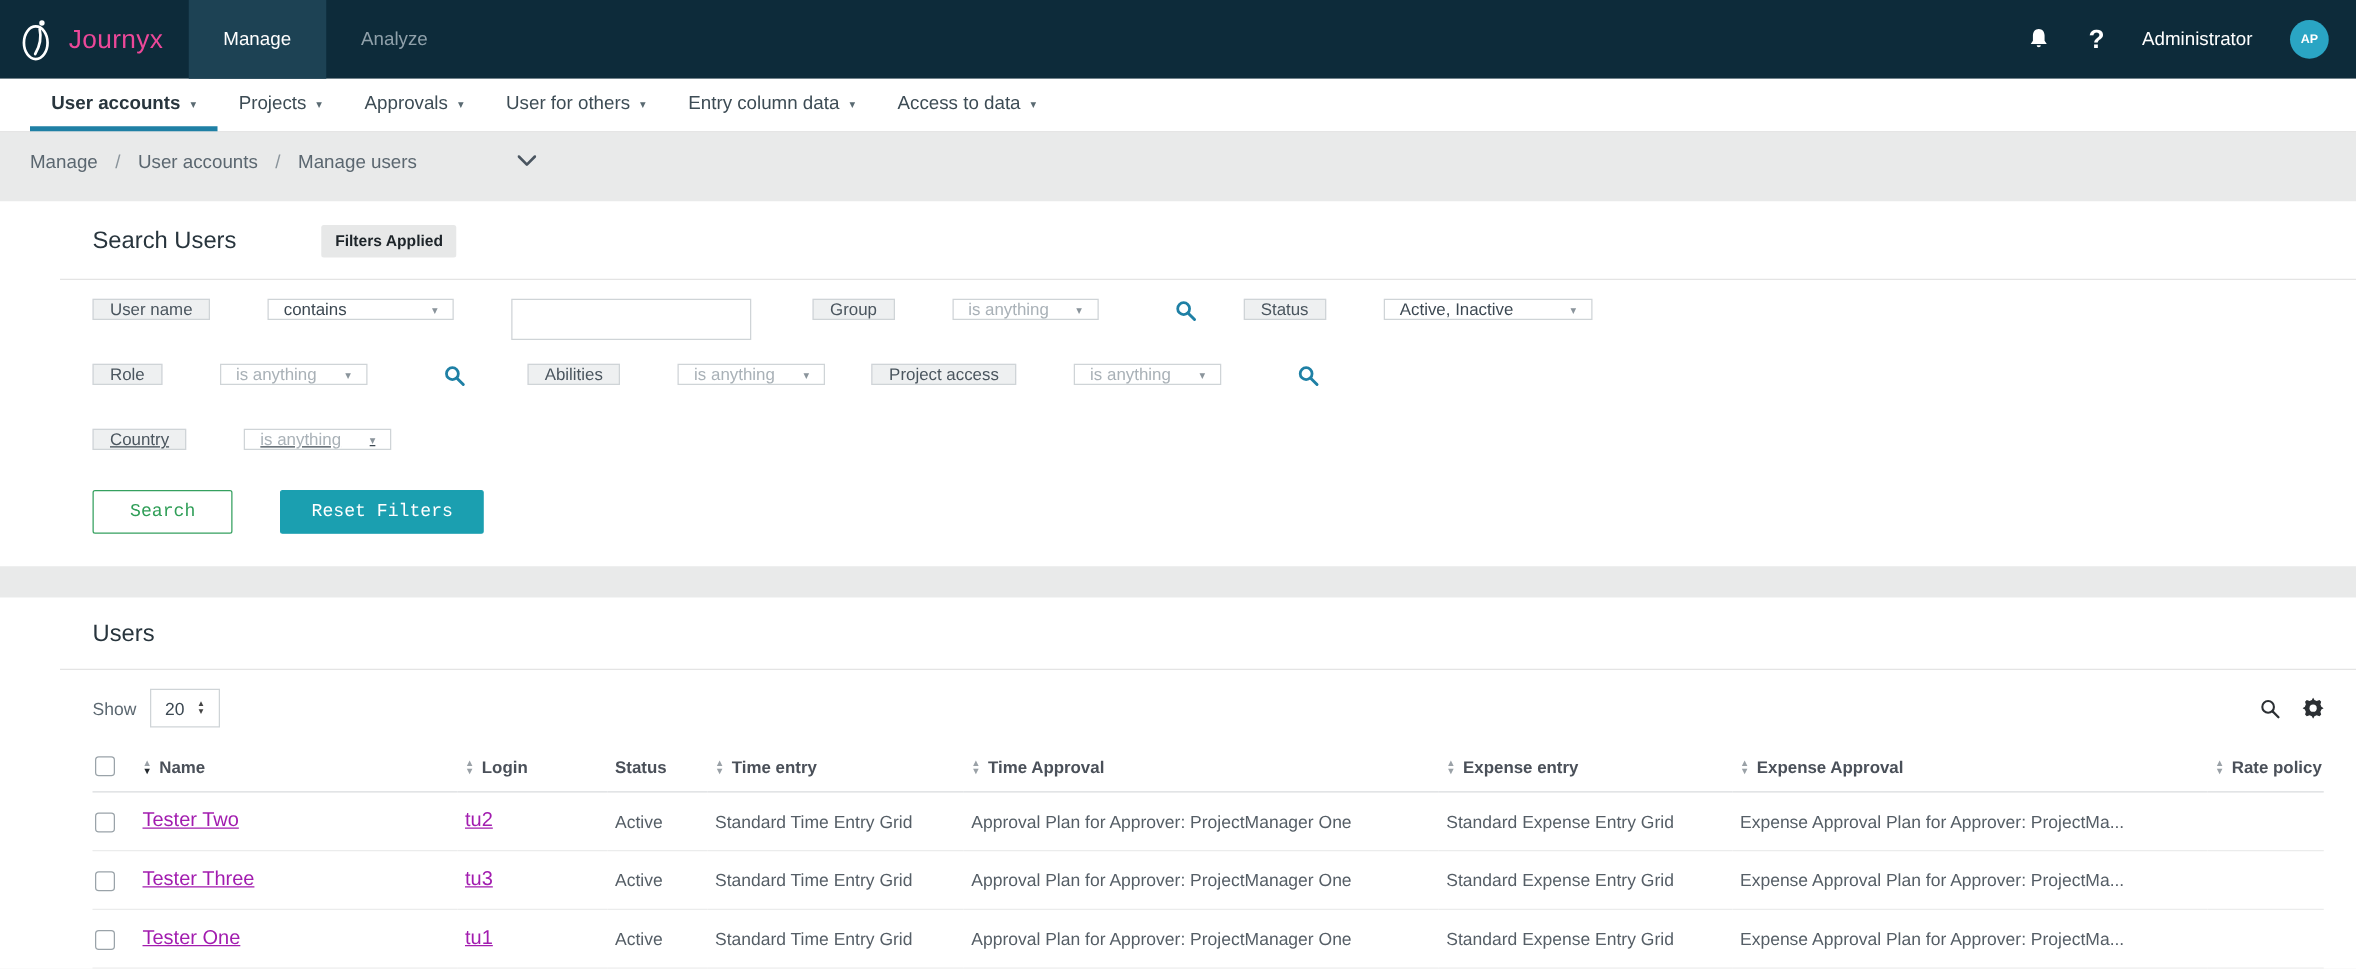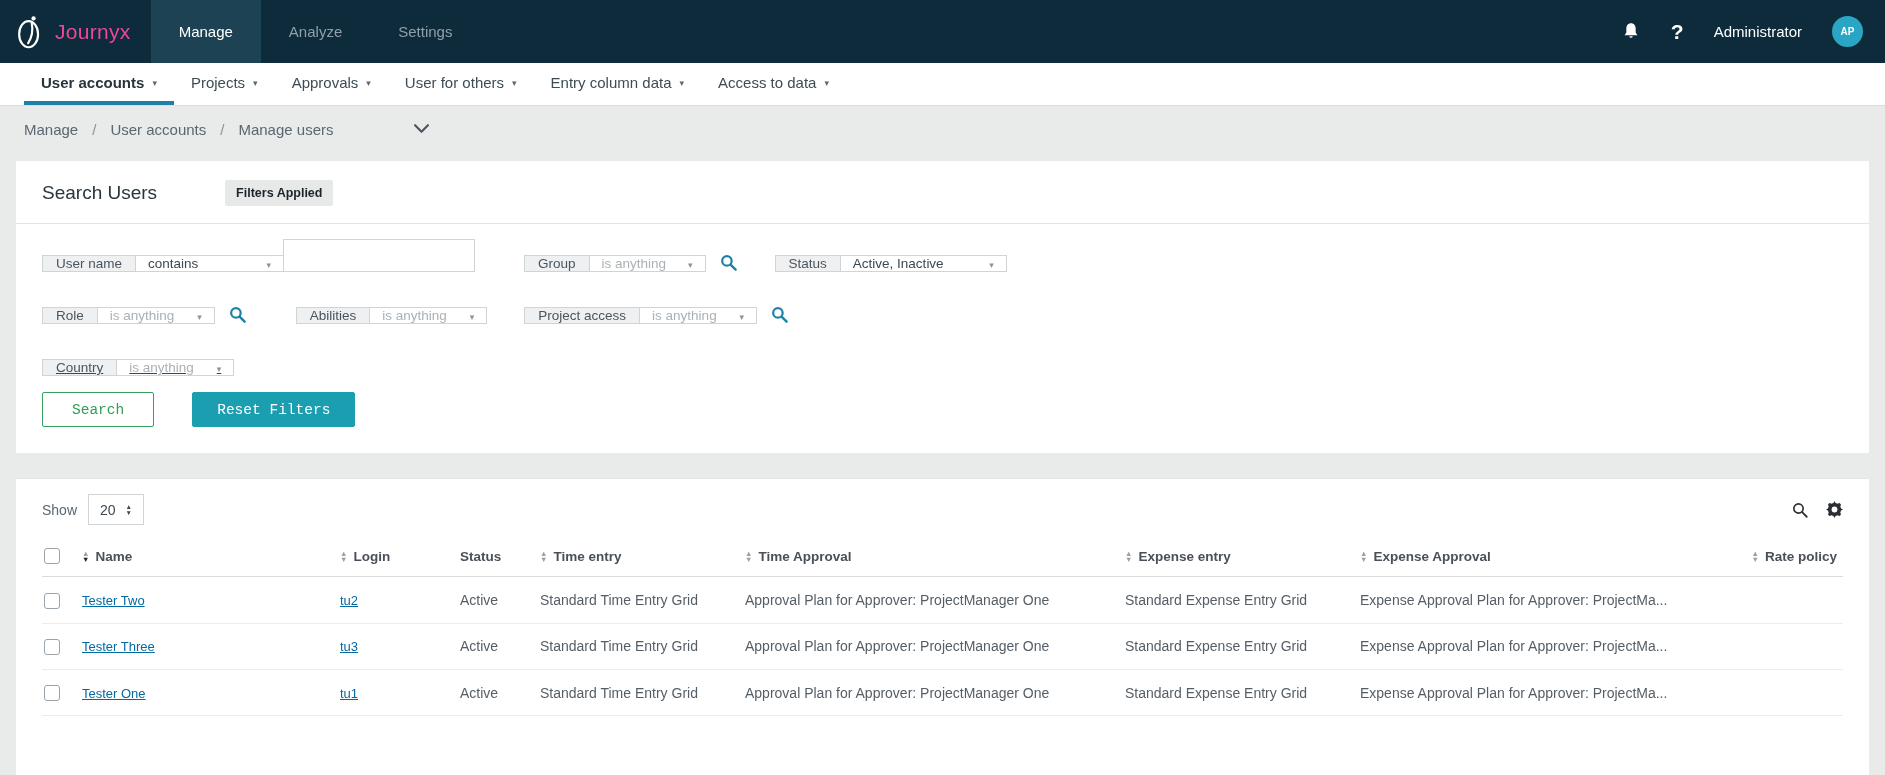--- a/index.html
+++ b/index.html
@@ -25,31 +25,31 @@
   .subnav-item.active { font-weight:700; color:#28353d; border-bottom-color:#1f80a5; }
   .caret { font-size:9px; color:#5a6a72; position:relative; top:1px; }
 
   
   .breadcrumb { height:46px; display:flex; align-items:center; gap:14px; padding-left:24px; font-size:15px; color:#5b6770; }
   .bc-item { cursor:pointer; }
   .bc-sep { color:#8a949b; }
   .bc-chevron { margin-left:66px; cursor:pointer; display:flex; align-items:center; }
 
   
-  .panel { background:#fff; margin:0 16px; }
+  .panel { background:#fff; margin:0 0;padding-left:48px; }
   .panel-head { display:flex; align-items:center; gap:68px; padding:19px 26px 17px; }
   .panel-title { font-size:19px; color:#28353d; font-weight:400; }
   .badge { background:#e7e8e8; color:#1d2429; font-weight:700; font-size:12.5px; padding:6px 11px; border-radius:2px; }
   .panel-divider { border:none; border-top:1px solid #e4e4e4; }
 
   .search-panel { margin-top:9px; padding-bottom:26px; }
 
   .filters { padding:15px 26px 0; }
   .filter-row { display:flex; align-items:center; margin-bottom:19px; }
-  .filter-group { display:flex; align-items:flex-end; height:33px; }
+  .filter-group { display:flex; align-items:flex-start; height:33px;gap:47px; }
   .f-label { display:flex; align-items:center; background:#eef0f1; border:1px solid #cfd4d7; padding:0 13px; font-size:13.5px; color:#4a555e; white-space:nowrap; }
   .f-select { display:flex; align-items:center; justify-content:space-between; gap:16px; background:#fff; border:1px solid #cfd4d7; margin-left:-1px; padding:0 12px; font-size:13.5px; color:#3c4852; cursor:pointer; white-space:nowrap; }
   .f-select.muted { color:#a9b1b7; }
   .f-select .caret { color:#8a949b; }
   .f-input { height:33px; width:192px; border:1px solid #cfd4d7; margin-left:-1px; padding:0 10px; font-size:13.5px; color:#3c4852; outline:none; }
   .icon-btn { background:none; border:none; cursor:pointer; display:flex; align-items:center; padding:0; }
   .mag { margin-left:13px; }
   .gap-lg { margin-left:49px; }
   .gap-md { margin-left:37px; }
 
@@ -69,40 +69,39 @@
 
   table { width:calc(100% - 52px); margin:0 26px; border-collapse:collapse; table-layout:fixed; }
   th { text-align:left; font-size:13.5px; color:#4a5059; font-weight:700; padding:11px 6px 12px; border-bottom:1px solid #d9dcde; white-space:nowrap; overflow:hidden; }
   th.right, td.right { text-align:right; }
   td { font-size:14px; color:#555e66; padding:14px 6px; border-bottom:1px solid #ebecec; white-space:nowrap; overflow:hidden; text-overflow:clip; }
   .cb-cell { width:34px; padding-left:2px; }
   input[type=checkbox] { appearance:none; -webkit-appearance:none; width:16px; height:16px; border:1.5px solid #9aa3a9; border-radius:3px; background:#fff; cursor:pointer; vertical-align:middle; }
   .sort { display:inline-flex; flex-direction:column; font-size:7.5px; line-height:6.5px; color:#9aa1a7; margin-right:6px; vertical-align:middle; font-style:normal; }
   .sort i { font-style:normal; }
   .sort i.on { color:#23292e; }
-  .tbl-link { color:#0369a1; text-decoration:underline; font-size:13px; }
+  .tbl-link { color:#a21caf; text-decoration:underline; font-size:16px; }
 </style>
 </head>
 <body>
 
 <div class="topbar">
   <div class="brand">
     <span style="display:flex;">
       <svg width="27" height="37" viewBox="0 0 30 40">
         <ellipse cx="14" cy="23" rx="10.5" ry="14.5" fill="none" stroke="#fff" stroke-width="2.4"></ellipse>
         <path d="M17.5 11 Q20 22 13.5 33" fill="none" stroke="#fff" stroke-width="2.4" stroke-linecap="round"></path>
         <circle cx="19.5" cy="5.5" r="2.4" fill="#fff"></circle>
       </svg>
     </span>
     <span class="brand-name">Journyx</span>
   </div>
   <div class="top-tabs">
       <div class="top-tab active">Manage</div>
       <div class="top-tab">Analyze</div>
-      <div class="top-tab">Settings</div>
     </div>
   <div class="top-right">
     <span class="icon-btn">
       <svg viewBox="0 0 24 24" width="20" height="23">
         <path fill="#fff" d="M12 2c-3.4 0-5.6 2.7-5.6 6.2v5L4.3 16.4h15.4l-2.1-3.2v-5C17.6 4.7 15.4 2 12 2z"></path>
         <path fill="#fff" d="M10 17.6a2 2 0 0 0 4 0z"></path>
       </svg>
     </span>
     <span class="help-icon">?</span>
     <span class="top-user">Administrator</span>
@@ -243,20 +242,23 @@
     </div>
   </div>
 
   <div class="btn-row">
     <button class="btn btn-search">Search</button>
     <button class="btn btn-reset">Reset Filters</button>
   </div>
 </div>
 
 <div class="panel users-panel">
+  <div class="panel-head users-head">
+    <span class="panel-title">Users</span>
+  </div>
   <hr class="panel-divider">
 
   <div class="table-controls">
     <span class="show-label">Show</span>
     <span class="show-select">
       <span>20</span>
       <span class="stepper">
           <span>▲</span>
           <span>▼</span>
         </span>

